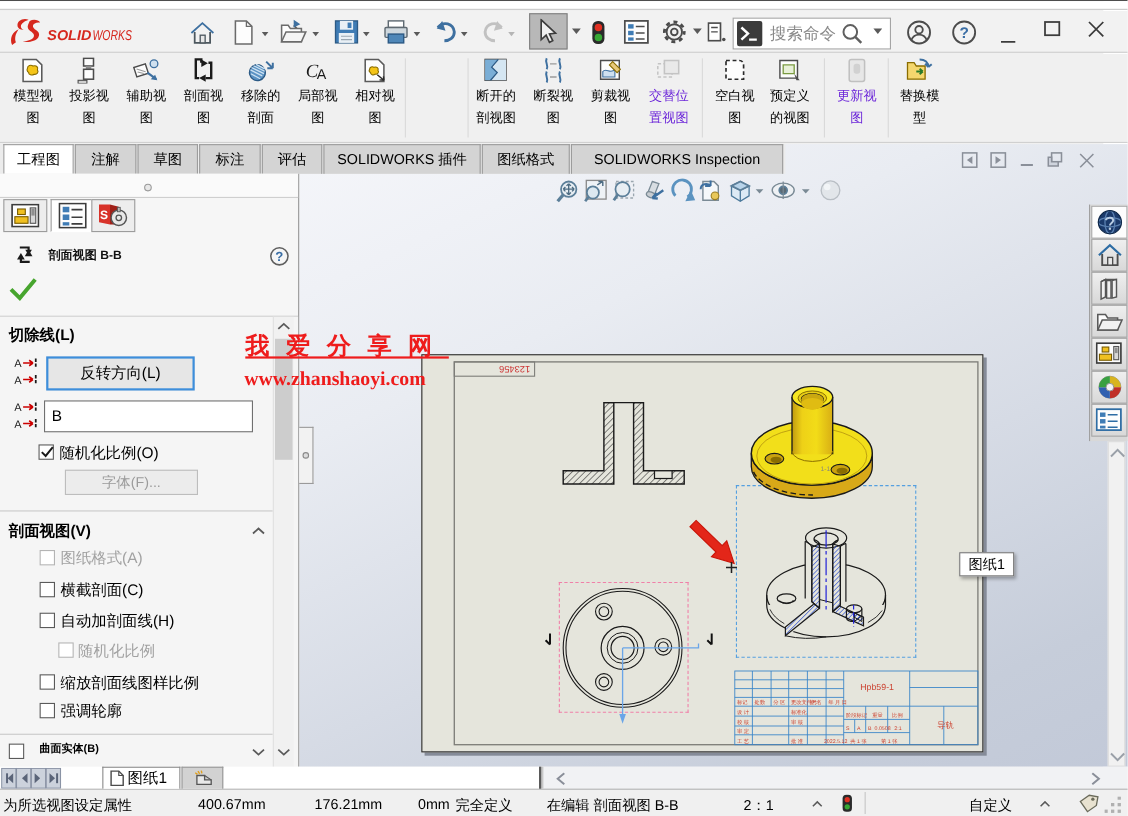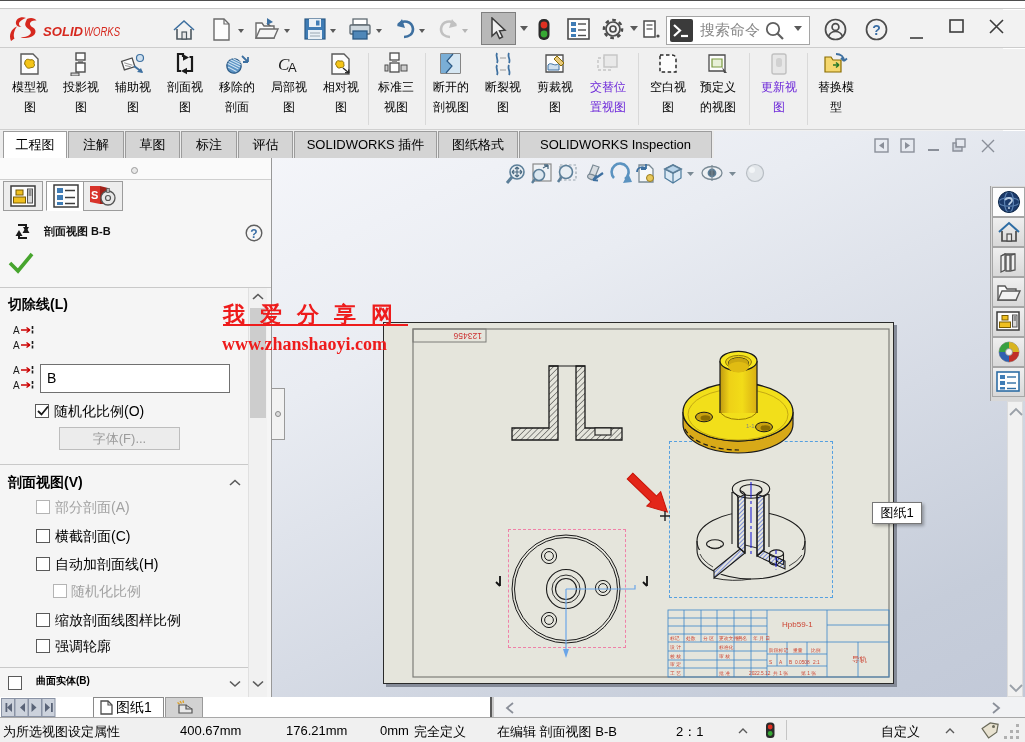--- a/index.html
+++ b/index.html
@@ -248,29 +248,20 @@
           </svg>
         </div>局部视<br>图</div>
     <div class="rbtn" style="left:315px"><div class="ric">
           <svg width="24" height="24">
             <path d="M3 2 L15 2 L20 7 L20 22 L3 22 Z" fill="#fdfdfd" stroke="#5a5a5a" stroke-width="1.4"></path>
             <path d="M7 11 C7 9 9.5 8 11 9.2 C13.5 8.3 15.5 10 14.6 12 C16 13.8 14 16 12 15.4 C10.3 16.8 7.8 15.8 7.8 14 C6.5 13.2 6.4 12 7 11 Z" fill="#f5c518" stroke="#8a6d00" stroke-width="1"></path>
             <path d="M14 16 L20 21 M20 21 L16 20.6 M20 21 L19.6 17.5" stroke="#2a2a2a" stroke-width="1.3" fill="none"></path>
           </svg>
         </div>相对视<br>图</div>
     <div class="rsep" style="left:368px"></div>
-    <div class="rbtn" style="left:370px"><div class="ric">
-          <svg width="24" height="24">
-            <rect x="6" y="1" width="9" height="7" fill="#fdfdfd" stroke="#4c4c4c" stroke-width="1.3"></rect>
-            <rect x="6" y="11" width="9" height="9" fill="#fdfdfd" stroke="#4c4c4c" stroke-width="1.3"></rect>
-            <rect x="8" y="8.5" width="5" height="2" fill="#8f8f8f"></rect>
-            <rect x="17" y="13" width="6" height="6" fill="#cfcfcf" stroke="#4c4c4c" stroke-width="1"></rect>
-            <rect x="1" y="13" width="3" height="6" fill="#cfcfcf" stroke="#4c4c4c" stroke-width="1"></rect>
-          </svg>
-        </div>标准三<br>视图</div>
     <div class="rsep" style="left:425px"></div>
     <div class="rbtn" style="left:425px"><div class="ric">
           <svg width="24" height="24">
             <rect x="2" y="2" width="19" height="19" fill="#fdfdfd" stroke="#4c4c4c" stroke-width="1.3"></rect>
             <path d="M2 2 L14 2 L8 9 L13 14 L7 21 L2 21 Z" fill="#7aaed6"></path>
             <path d="M14 2 L21 2 L21 21 L7 21 L13 14.5 L9 9.5 Z" fill="#d5e6f2"></path>
             <path d="M14 2 L8 9 L13 14 L7 21" fill="none" stroke="#2c5a85" stroke-width="1.2"></path>
           </svg>
         </div>断开的<br>剖视图</div>
     <div class="rbtn" style="left:477px"><div class="ric">
@@ -695,20 +686,21 @@
     <div class="abs" id="pmbody">
       <div class="abs" style="left:8px;top:8px;font-weight:bold;font-size:14px">切除线(L)</div>
       <svg class="abs" style="left:13px;top:36px" width="26" height="28" viewBox="0 0 26 28">
         <text x="0" y="10" font-size="10" fill="#1a1a1a" font-family="Liberation Sans">A</text>
           <path d="M8 6 L17 6 M17 6 L13.5 3.5 M17 6 L13.5 8.5" stroke="#c00" stroke-width="1.4" fill="none"></path>
           <line x1="19.5" y1="2" x2="19.5" y2="10" stroke="#1a1a1a" stroke-width="1.6" stroke-dasharray="3 1.5"></line>
         <text x="0" y="25" font-size="10" fill="#1a1a1a" font-family="Liberation Sans">A</text>
           <path d="M8 21 L17 21 M17 21 L13.5 18.5 M17 21 L13.5 23.5" stroke="#c00" stroke-width="1.4" fill="none"></path>
           <line x1="19.5" y1="17" x2="19.5" y2="25" stroke="#1a1a1a" stroke-width="1.6" stroke-dasharray="3 1.5"></line>
       </svg>
+      <div class="abs" style="left:42px;top:36px;width:135px;height:31px;background:#e6e6e6;border:2px solid #3d8edb;font-size:14px;text-align:center;line-height:27px">反转方向(L)</div>
       <svg class="abs" style="left:13px;top:76px" width="26" height="28" viewBox="0 0 26 28">
         <text x="0" y="10" font-size="10" fill="#1a1a1a" font-family="Liberation Sans">A</text>
           <path d="M8 6 L17 6 M17 6 L13.5 3.5 M17 6 L13.5 8.5" stroke="#c00" stroke-width="1.4" fill="none"></path>
           <line x1="19.5" y1="2" x2="19.5" y2="10" stroke="#1a1a1a" stroke-width="1.6" stroke-dasharray="3 1.5"></line>
         <text x="0" y="25" font-size="10" fill="#1a1a1a" font-family="Liberation Sans">A</text>
           <path d="M8 21 L17 21 M17 21 L13.5 18.5 M17 21 L13.5 23.5" stroke="#c00" stroke-width="1.4" fill="none"></path>
           <line x1="19.5" y1="17" x2="19.5" y2="25" stroke="#1a1a1a" stroke-width="1.6" stroke-dasharray="3 1.5"></line>
       </svg>
       <div class="abs" style="left:40px;top:76px;width:190px;height:29px;background:#fff;border:1px solid #707070;font-size:14px;padding:5px 0 0 6px">B</div>
       <div class="chk" style="left:35px;top:116px"></div>
@@ -716,21 +708,21 @@
           <path d="M2 7 L5.5 10.5 L12 2.5" fill="none" stroke="#1a1a1a" stroke-width="1.8"></path>
         </svg>
       <div class="chklbl" style="left:54px;top:115px">随机化比例(O)</div>
       <div class="abs" style="left:59px;top:139px;width:121px;height:23px;background:#ececec;border:1px solid #bdbdbd;font-size:13px;color:#9b9b9b;text-align:center;line-height:21px">字体(F)...</div>
       <div class="abs" style="left:0;top:176px;width:248px;height:1px;background:#c9c9c9"></div>
       <div class="abs" style="left:8px;top:186px;font-weight:bold;font-size:14px">剖面视图(V)</div>
       <svg class="abs" style="left:228px;top:190px" width="14" height="10">
           <path d="M2 7 L7 2.5 L12 7" fill="none" stroke="#5a5a5a" stroke-width="1.6"></path>
         </svg>
       <div class="chk gray" style="left:36px;top:212px"></div>
-        <div class="chklbl gray" style="left:55px;top:211px">部分剖面(A)</div>
+        <div class="chklbl gray" style="left:55px;top:211px">图纸格式(A)</div>
       <div class="chk" style="left:36px;top:241px"></div>
         <div class="chklbl" style="left:55px;top:240px">横截剖面(C)</div>
       <div class="chk" style="left:36px;top:269px"></div>
         <div class="chklbl" style="left:55px;top:268px">自动加剖面线(H)</div>
       <div class="chk gray" style="left:53px;top:296px"></div>
         <div class="chklbl gray" style="left:71px;top:295px">随机化比例</div>
       <div class="chk" style="left:36px;top:325px"></div>
         <div class="chklbl" style="left:55px;top:324px">缩放剖面线图样比例</div>
       <div class="chk" style="left:36px;top:351px"></div>
         <div class="chklbl" style="left:55px;top:350px">强调轮廓</div>

